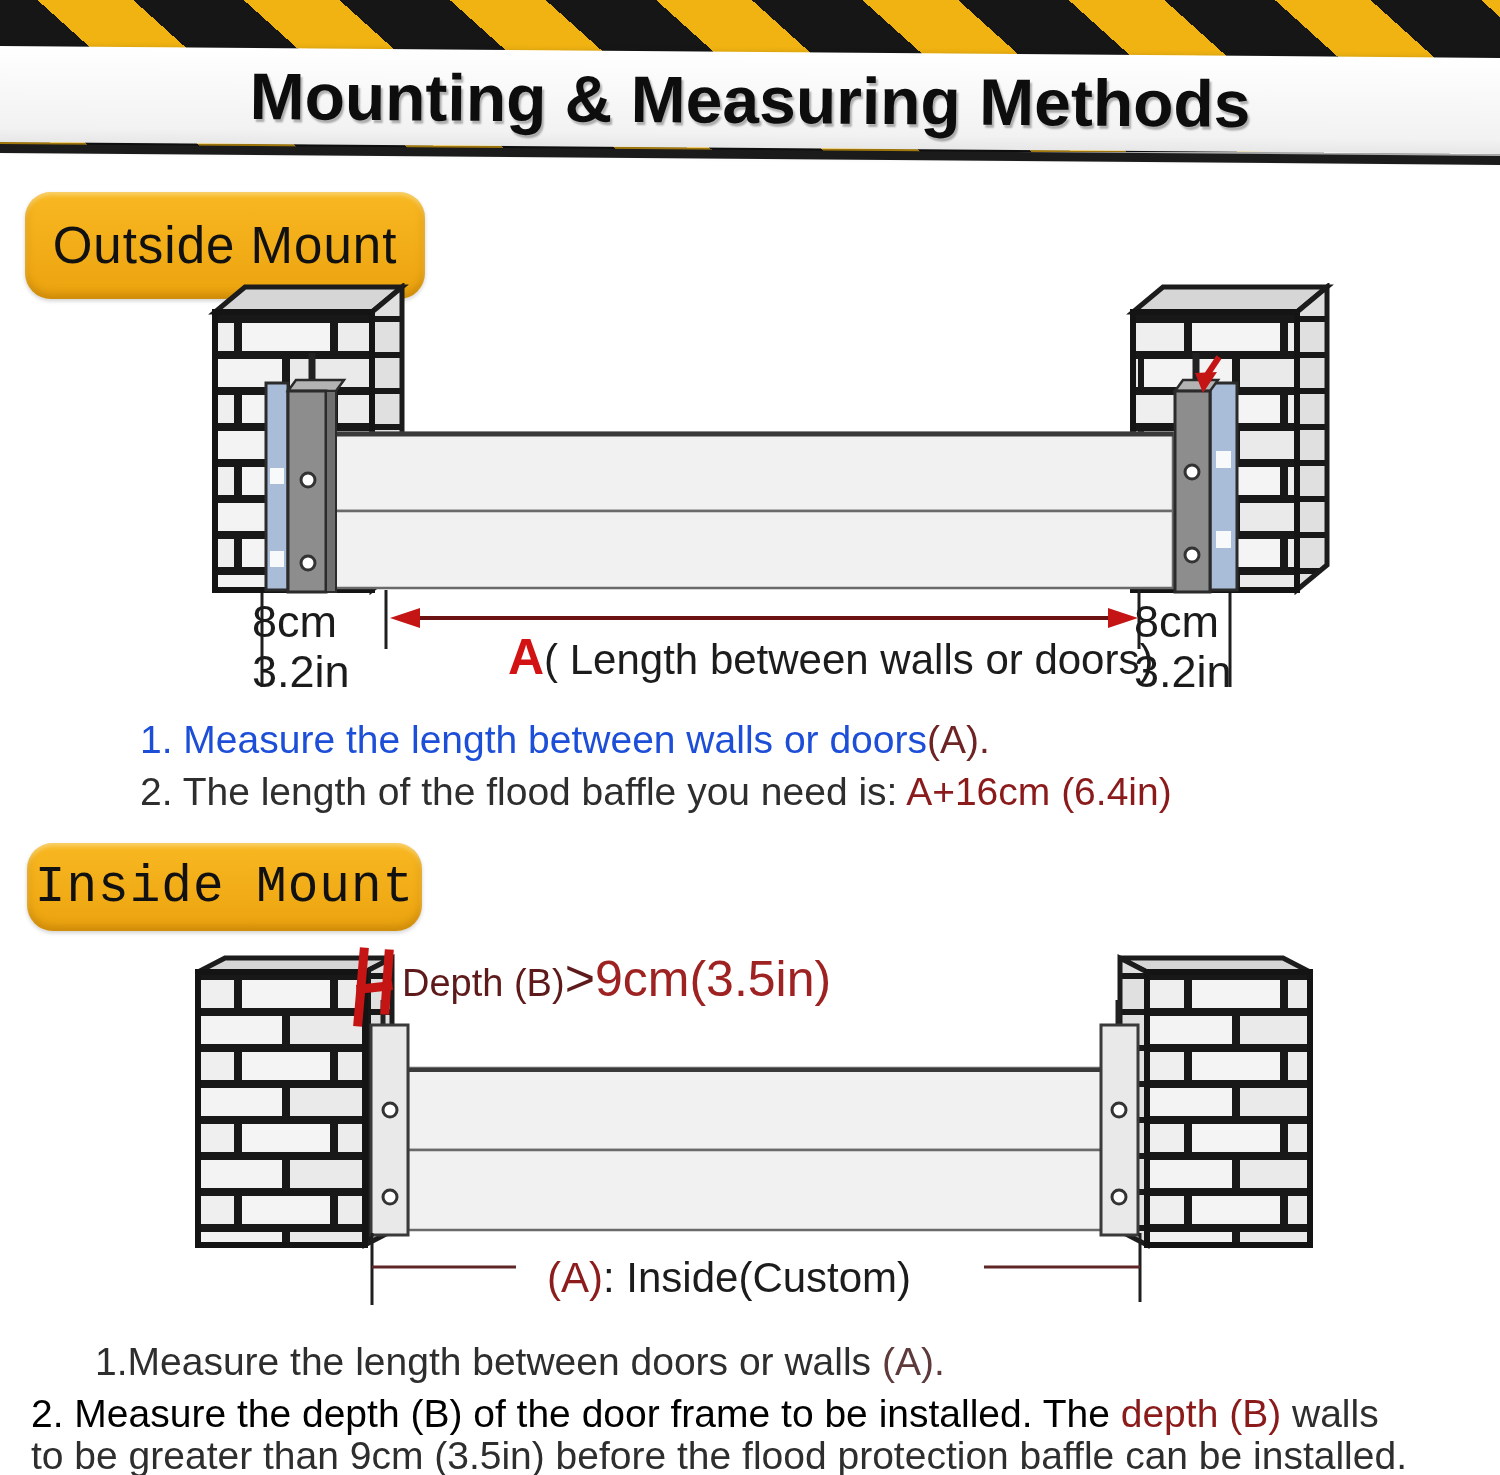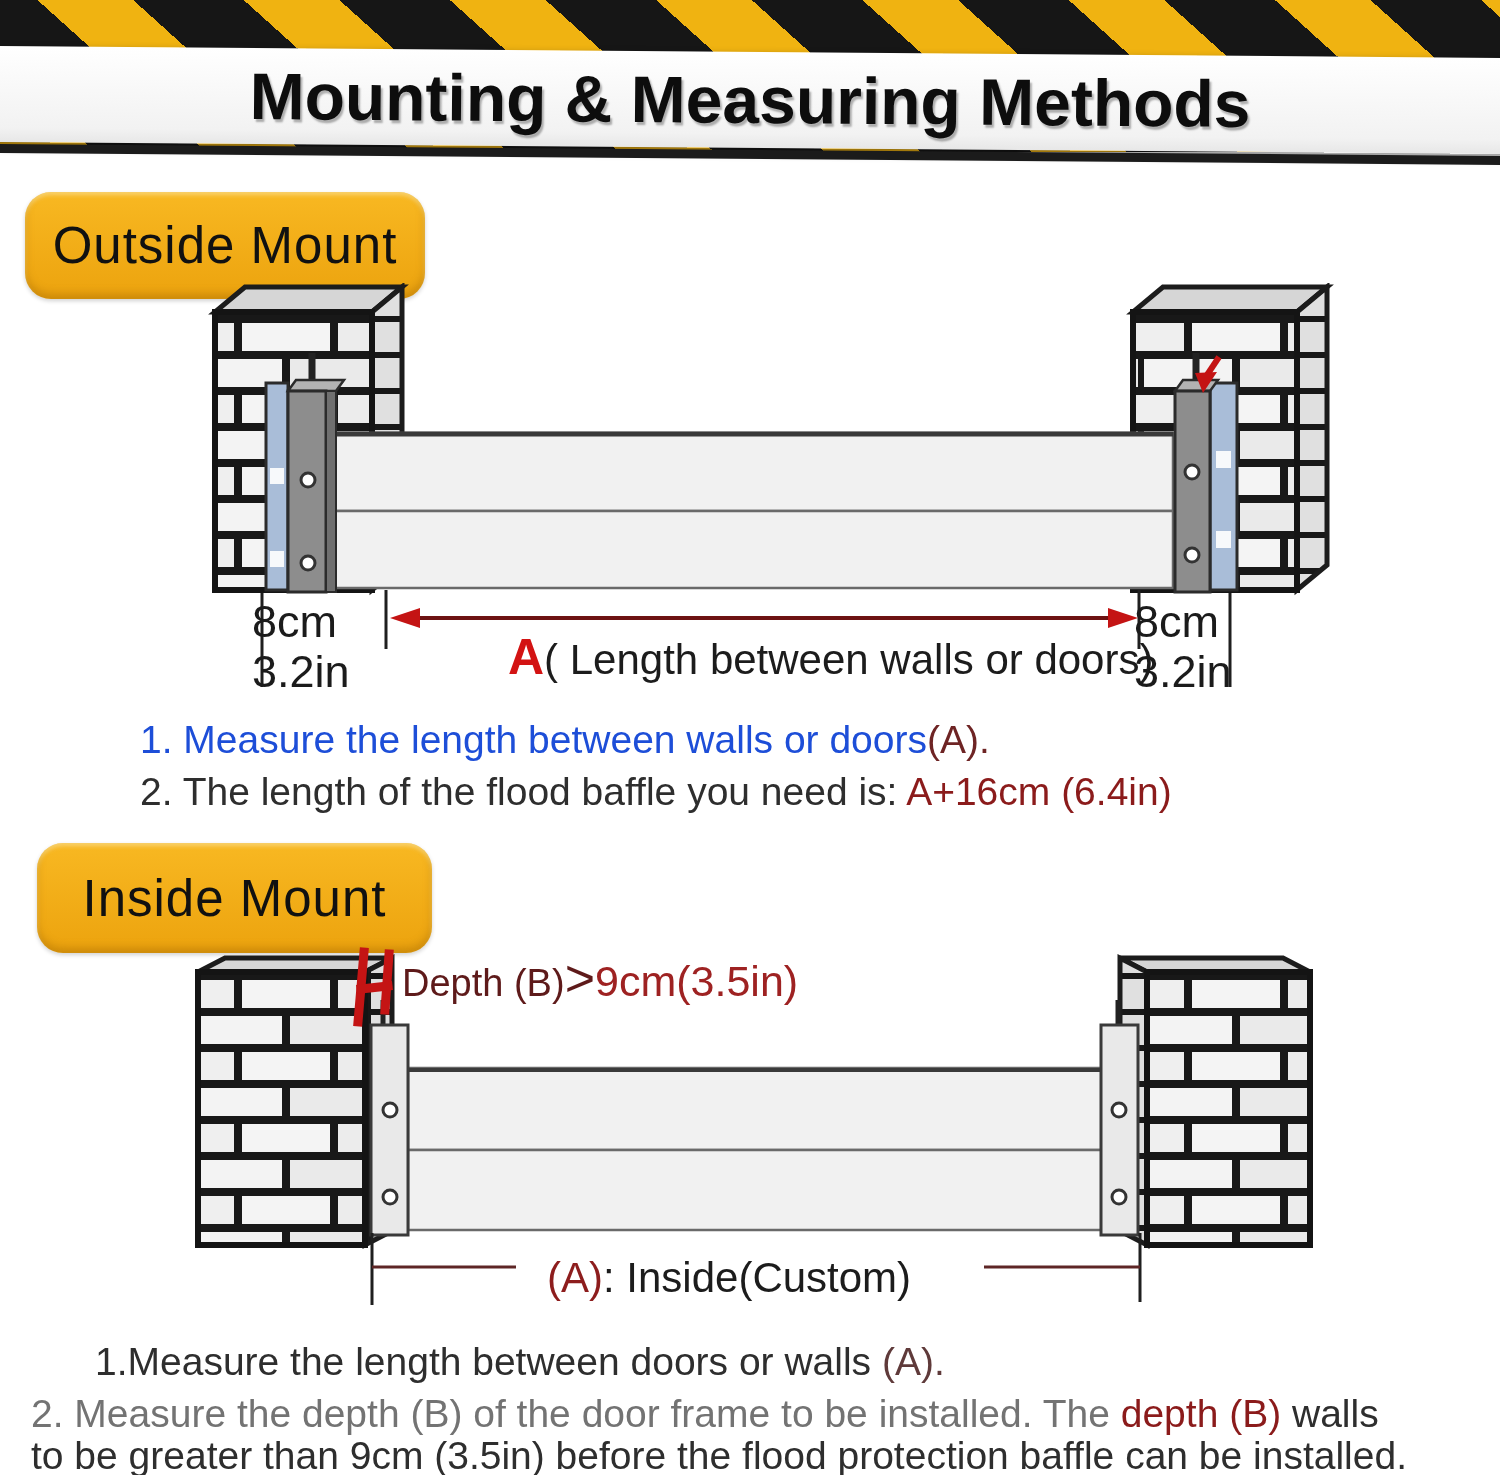--- a/index.html
+++ b/index.html
@@ -33,21 +33,21 @@
   }
   .header-rule{height:9px;background:#1b1b1b;margin-top:2px;}
   
   .badge{
     position:absolute;background:linear-gradient(180deg,var(--badge-top),var(--badge-bottom));
     border-radius:26px;display:flex;align-items:center;justify-content:center;
     box-shadow:inset 0 -5px 8px rgba(150,95,0,.38), inset 0 3px 4px rgba(255,235,170,.6), 0 2px 4px rgba(0,0,0,.18);
     color:#111;font-size:51px;letter-spacing:1px;white-space:nowrap;
   }
   .badge.outside{left:25px;top:192px;width:400px;height:107px;}
-  .badge.inside{left:37px;top:843px;width:395px;height:110px;}
+  .badge.inside{left:27px;top:843px;width:395px;height:88px;font-family:Liberation Mono, monospace;}
   
   svg.diagram{position:absolute;display:block;}
   .topface{fill:#d6d6d6;stroke:#1c1c1c;stroke-width:5;}
   .sideface{stroke:#1c1c1c;stroke-width:5;}
   .frontface{stroke:#141414;stroke-width:6;}
   .panel{fill:#f1f1f1;stroke:#6a6a6a;stroke-width:2.5;}
   .grayBracket{fill:#8d8d8d;stroke:#2b2b2b;stroke-width:3;}
   .braSide{fill:#6f6f6f;stroke:#2b2b2b;stroke-width:2;}
   .blueStrip{fill:var(--strip-blue);stroke:#2b2b2b;stroke-width:3;}
   .lightBracket{fill:#e9e9e9;stroke:#3a3a3a;stroke-width:3;}
@@ -229,23 +229,23 @@
       <line class="tick" x1="372" y1="293" x2="372" y2="365"></line>
       <line class="tick" x1="1140" y1="293" x2="1140" y2="362"></line>
       <line class="mline2" x1="372" y1="327" x2="516" y2="327"></line>
       <line class="mline2" x1="984" y1="327" x2="1140" y2="327"></line>
     </g>
   </svg>
 
   <div class="overlay depth-label" style="left:402px;top:948px;">
       <span style="color: rgb(94, 26, 26); font-size: 38px;">Depth (B) </span>
       <span style="color: rgb(94, 26, 26); font-size: 52px;">&gt;</span>
-      <span style="color: rgb(158, 34, 34); font-size: 43px;">9cm(3.5in)</span>
+      <span style="color: rgb(158, 34, 34); font-size: 50px;">9cm(3.5in)</span>
     </div>
   <div class="overlay span-label" style="left:547px;top:1254px;"><span style="color: rgb(141, 29, 29); font-size: 42px;">(A)</span><span style="color: rgb(28, 28, 28); font-size: 42px;">: Inside(Custom)</span></div>
 
   <div class="steps">
     <div class="step" style="left:95px;top:1340px;"><span style="color: rgb(46, 46, 46);">1.Measure the length between doors or walls </span><span style="color: rgb(95, 58, 58);">(A).</span></div>
-    <div class="step" style="left:31px;top:1392px;"><span style="color: #737373; text-align: center;">2. Measure the depth (B) of the door frame to be installed. The </span><span style="color: rgb(139, 27, 27);">depth (B)</span><span style="color: rgb(46, 46, 46);"> walls</span></div>
+    <div class="step" style="left:31px;top:1392px;"><span style="color: #000000; text-align: center;">2. Measure the depth (B) of the door frame to be installed. The </span><span style="color: rgb(139, 27, 27);">depth (B)</span><span style="color: rgb(46, 46, 46);"> walls</span></div>
     <div class="step" style="left:31px;top:1434px;"><span style="color: rgb(46, 46, 46);">to be greater than 9cm (3.5in) before the flood protection baffle can be installed.</span></div>
   </div>
 
 </div>
 
 </body></html>

